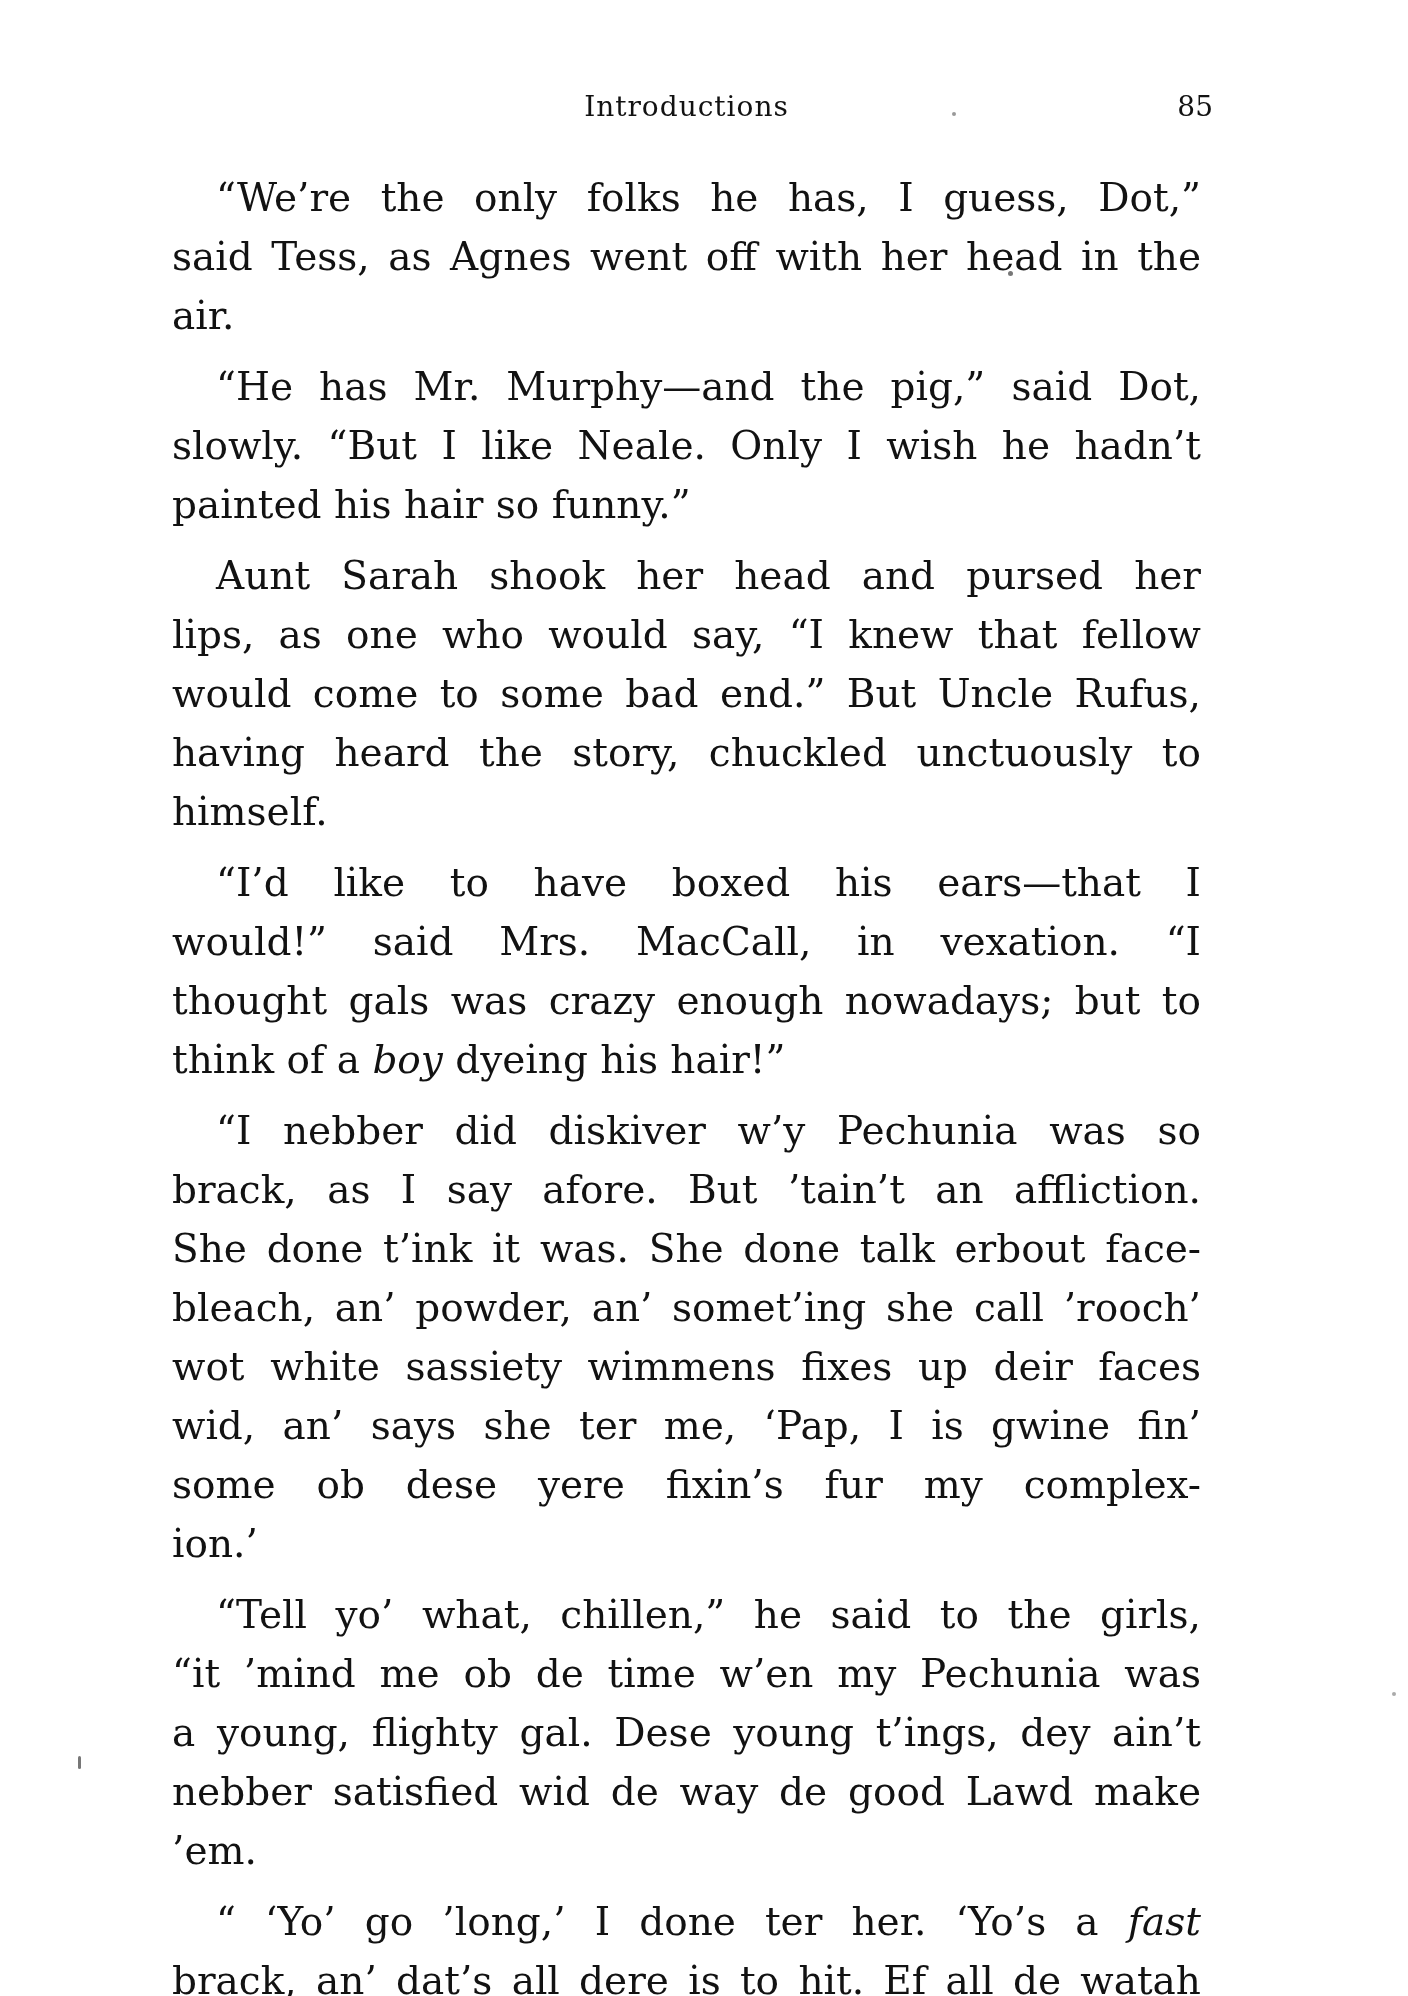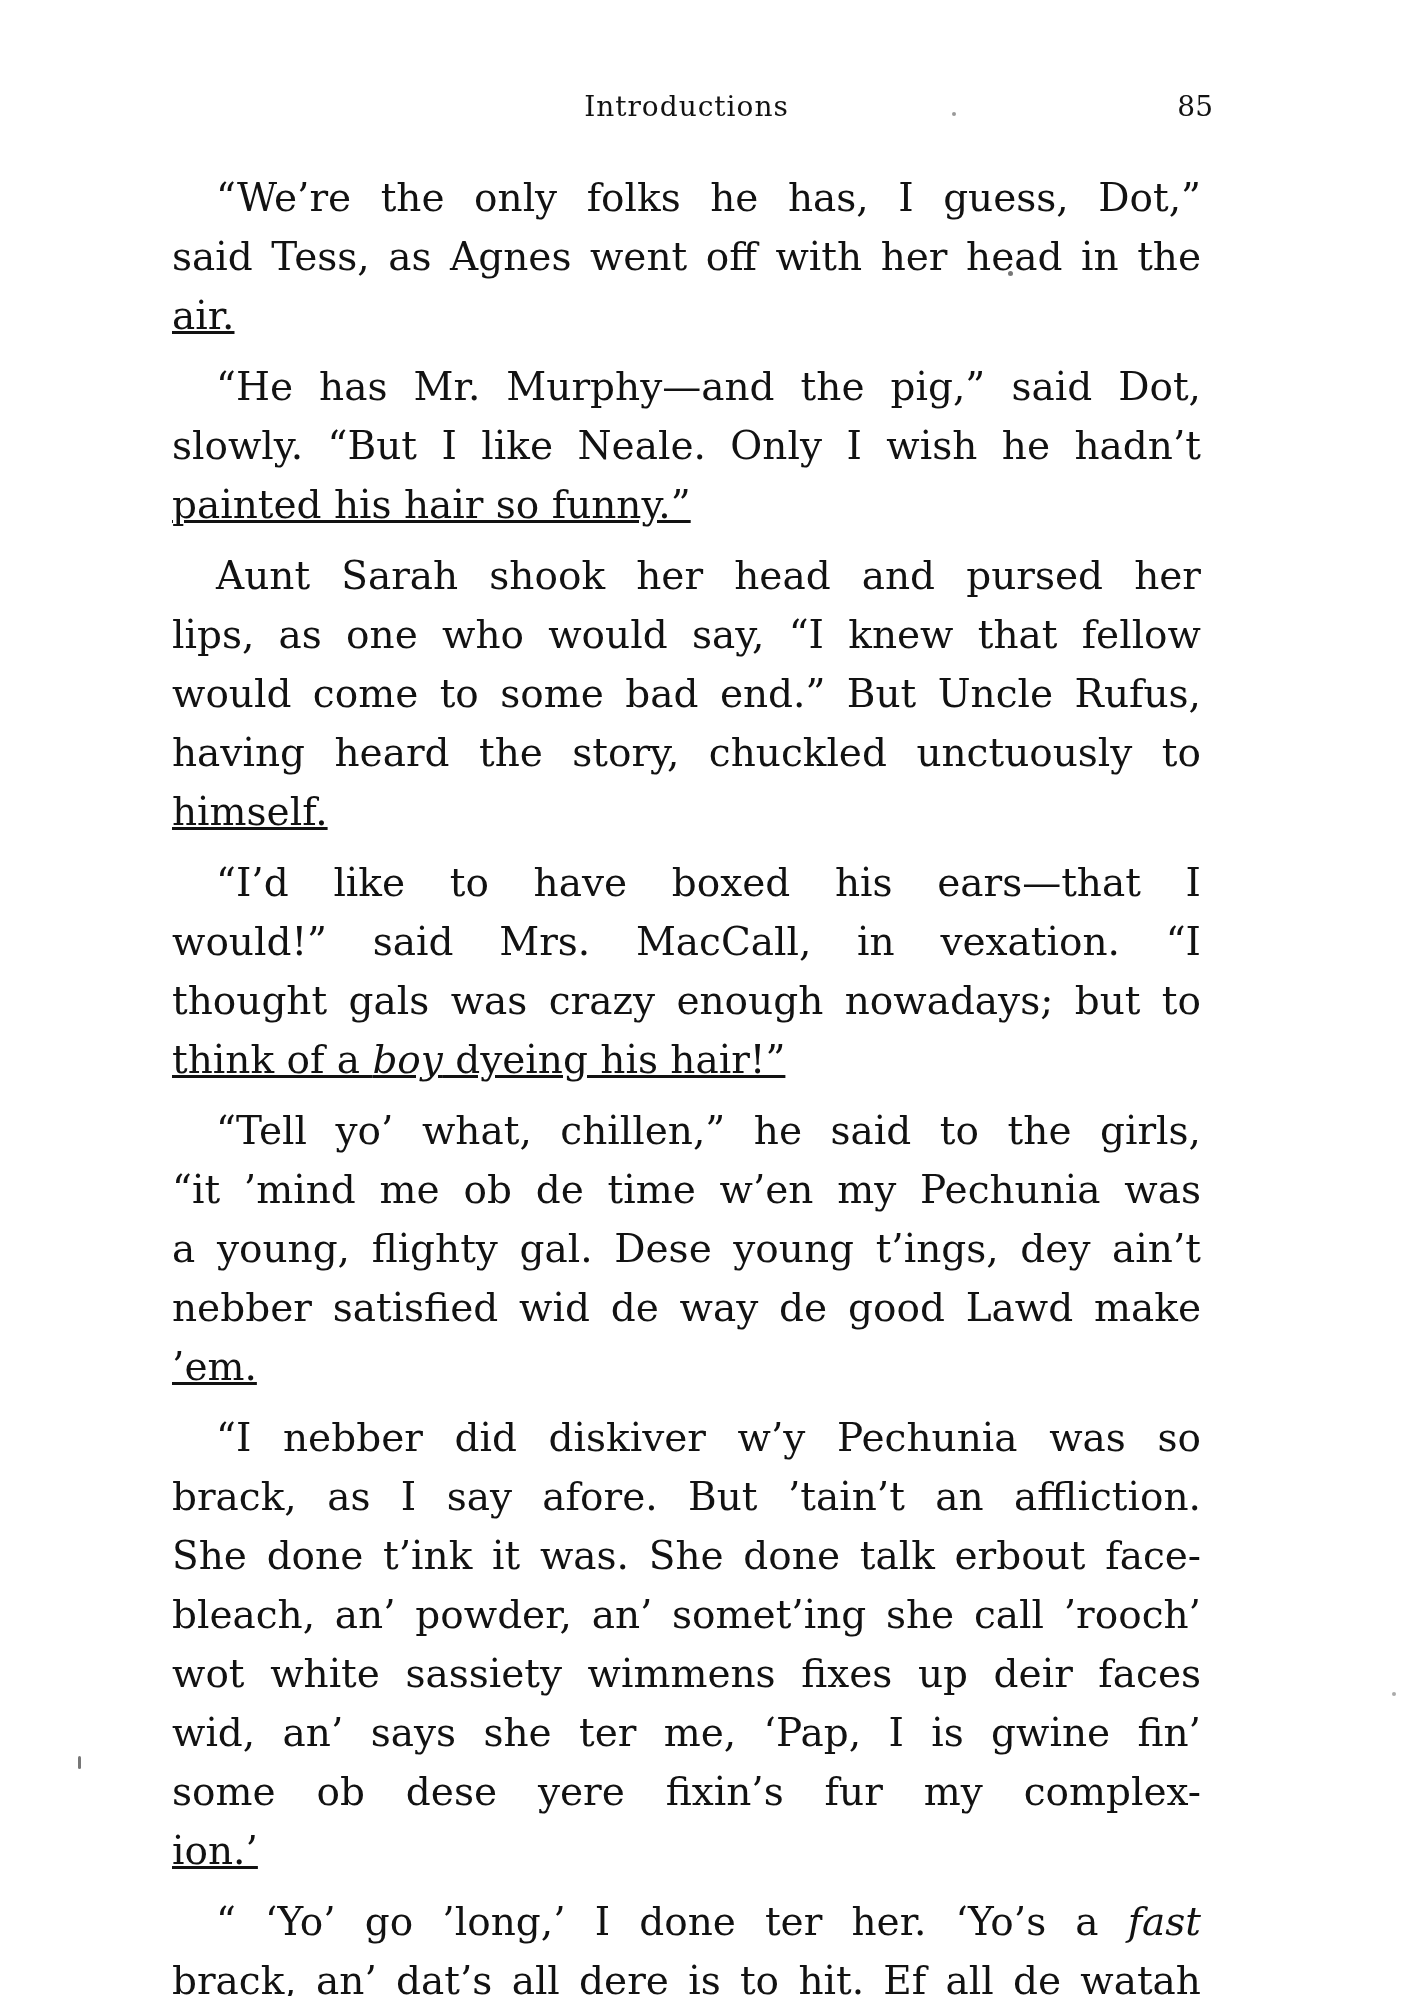--- a/index.html
+++ b/index.html
@@ -41,21 +41,21 @@
     line-height: 59px;
   }
   .paragraph { margin: 12px; }
   .text-line {
     text-align: justify;
     text-align-last: justify;
     height: 59px;
     overflow: visible;
   }
   .text-line.first { padding-left: 44px; }
-  .text-line.lastline { text-align-last: left; text-decoration: underline; }
+  .text-line.lastline { text-align-last: left; }
   .italic { font-style: italic; }
   .speck {
     position: absolute;
     background: #555;
     border-radius: 50%;
     opacity: 0.8;
   }
   .speck.s1 { left: 1008px; top: 271px; width: 5px; height: 5px; }
   .speck.s2 { left: 78px;  top: 1756px; width: 3px; height: 13px; border-radius: 2px; }
   .speck.s3 { left: 952px; top: 112px; width: 4px; height: 4px; opacity: 0.6; }
@@ -87,35 +87,35 @@
       <div class="text-line"><span class="roman">having heard the story, chuckled unctuously to</span></div>
       <div class="text-line lastline"><span class="roman">himself.</span></div>
     </div>
     <div class="paragraph">
       <div class="text-line first"><span class="roman">“I’d like to have boxed his ears—that I</span></div>
       <div class="text-line"><span class="roman">would!” said Mrs. MacCall, in vexation.  “I</span></div>
       <div class="text-line"><span class="roman">thought gals was crazy enough nowadays; but to</span></div>
       <div class="text-line lastline"><span class="roman">think of a </span><span class="italic">boy</span><span class="roman"> dyeing his hair!”</span></div>
     </div>
     <div class="paragraph">
-      <div class="text-line first"><span class="roman">“Tell yo’ what, chillen,” he said to the girls,</span></div>
-      <div class="text-line"><span class="roman">“it ’mind me ob de time w’en my Pechunia was</span></div>
-      <div class="text-line"><span class="roman">a young, flighty gal.  Dese young t’ings, dey ain’t</span></div>
-      <div class="text-line"><span class="roman">nebber satisfied wid de way de good Lawd make</span></div>
-      <div class="text-line lastline"><span class="roman">’em.</span></div>
-    </div>
-    <div class="paragraph">
       <div class="text-line first"><span class="roman">“I nebber did diskiver w’y Pechunia was so</span></div>
       <div class="text-line"><span class="roman">brack, as I say afore.  But ’tain’t an affliction.</span></div>
       <div class="text-line"><span class="roman">She done t’ink it was.  She done talk erbout face-</span></div>
       <div class="text-line"><span class="roman">bleach, an’ powder, an’ somet’ing she call ’rooch’</span></div>
       <div class="text-line"><span class="roman">wot white sassiety wimmens fixes up deir faces</span></div>
       <div class="text-line"><span class="roman">wid, an’ says she ter me, ‘Pap, I is gwine fin’</span></div>
       <div class="text-line"><span class="roman">some ob dese yere fixin’s fur my complex-</span></div>
       <div class="text-line lastline"><span class="roman">ion.’</span></div>
+    </div>
+    <div class="paragraph">
+      <div class="text-line first"><span class="roman">“Tell yo’ what, chillen,” he said to the girls,</span></div>
+      <div class="text-line"><span class="roman">“it ’mind me ob de time w’en my Pechunia was</span></div>
+      <div class="text-line"><span class="roman">a young, flighty gal.  Dese young t’ings, dey ain’t</span></div>
+      <div class="text-line"><span class="roman">nebber satisfied wid de way de good Lawd make</span></div>
+      <div class="text-line lastline"><span class="roman">’em.</span></div>
     </div>
     <div class="paragraph">
       <div class="text-line first"><span class="roman">“ ‘Yo’ go ’long,’ I done ter her.  ‘Yo’s a </span><span class="italic">fast</span></div>
       <div class="text-line"><span class="roman">brack, an’ dat’s all dere is to hit.  Ef all de watah</span></div>
       <div class="text-line"><span class="roman">an’ soap yo’ done use ain’t take no particle of dat</span></div>
     </div>
   </div>
 
 <div class="speck s1"></div>
 <div class="speck s2"></div>

